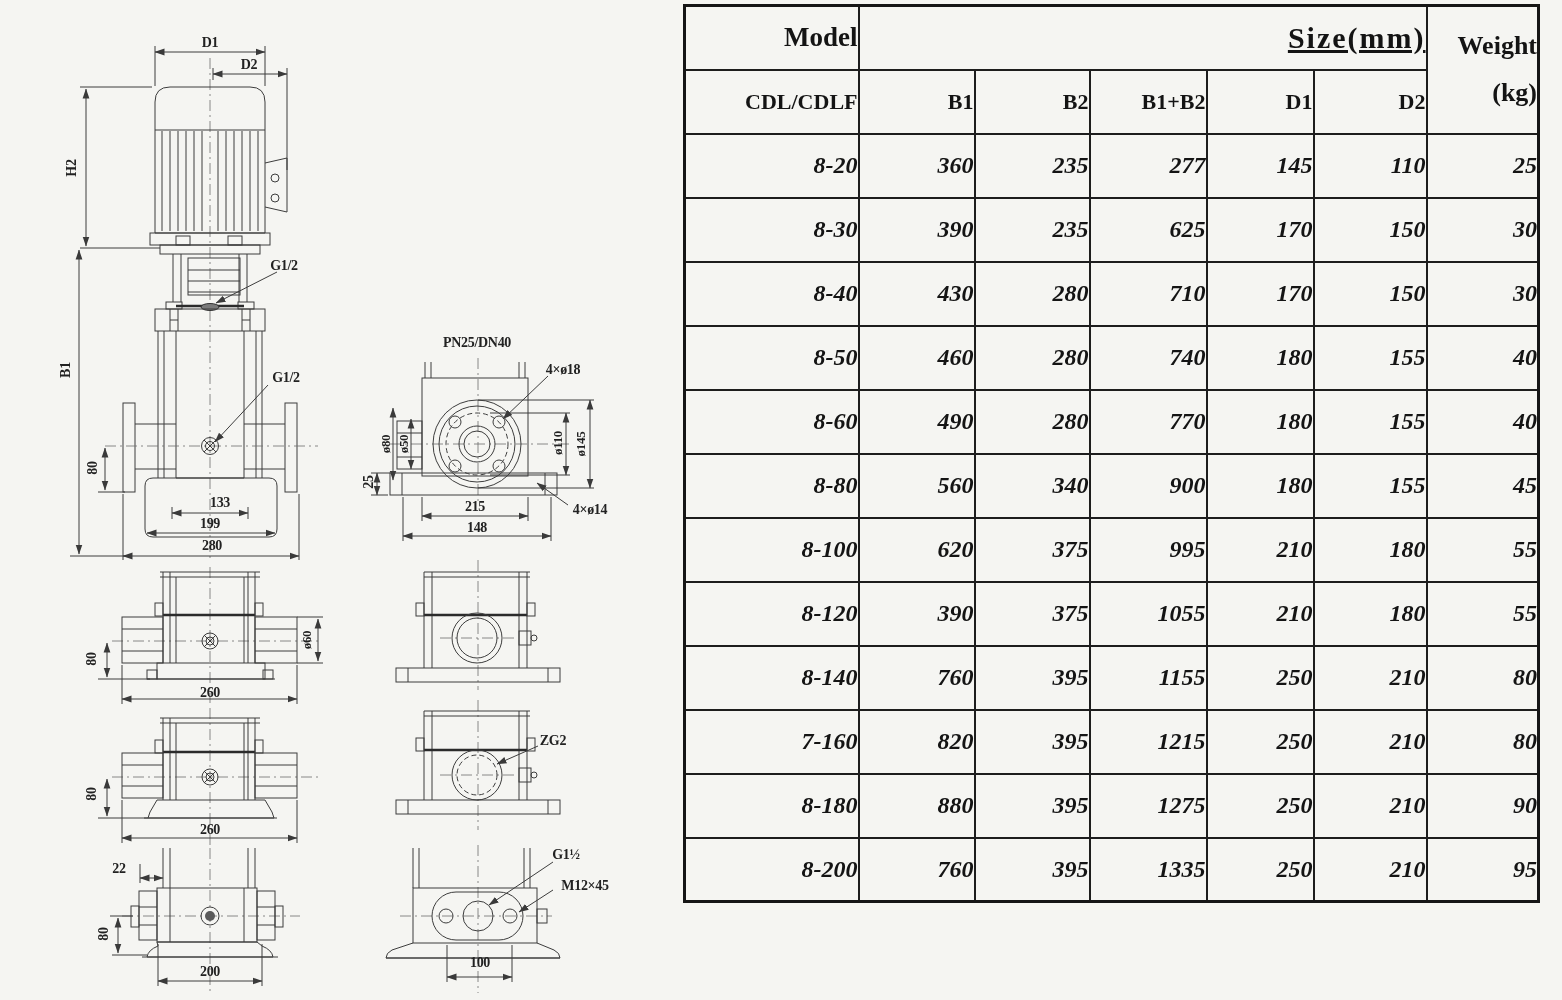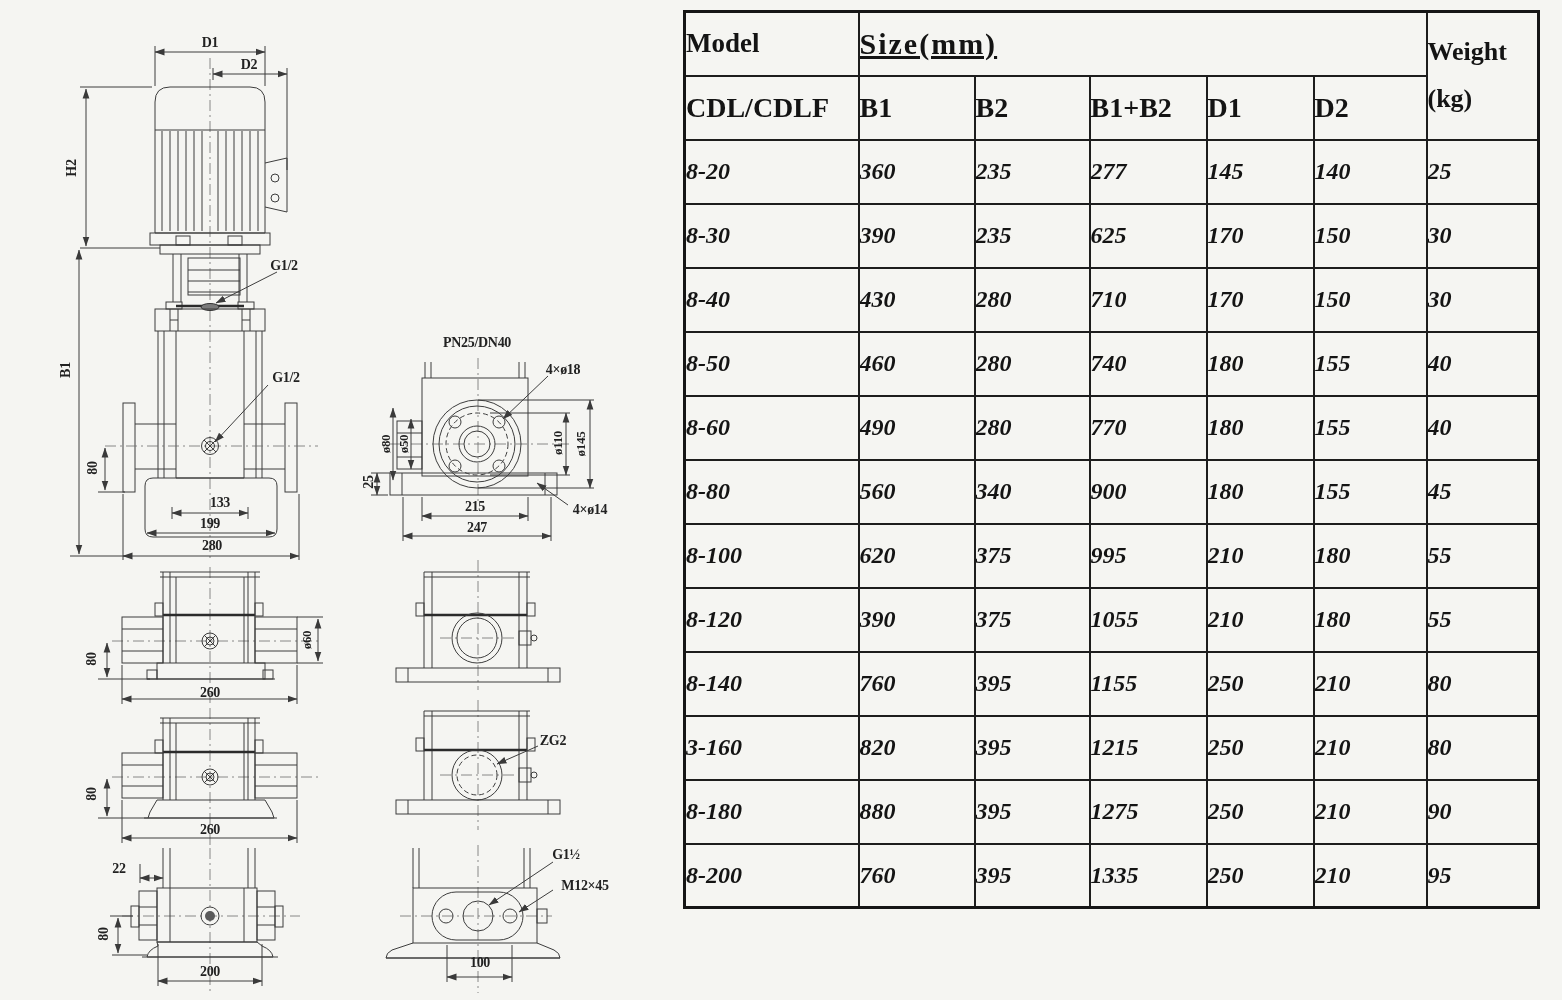--- a/index.html
+++ b/index.html
@@ -13,34 +13,34 @@
   .drawing svg{position:absolute;left:0;top:0;}
   .lbl{
     position:absolute;transform:translate(-50%,-50%);
     font:700 14px "Liberation Serif",serif;color:#222;
     white-space:nowrap;letter-spacing:-0.3px;line-height:1;
   }
   .rot{transform:translate(-50%,-50%) rotate(-90deg);}
   .sm{font-size:13px;}
   
   .dim-table{
-    position:absolute;left:683px;top:10px;
+    position:absolute;left:683px;top:4px;
     border-collapse:collapse;table-layout:fixed;
     border:3px solid #161616;
-    text-align:left;font-weight:700;color:#141414;
+    text-align:right;font-weight:700;color:#141414;
   }
   .dim-table th,.dim-table td{
     border:2px solid #1d1d1d;padding:0;overflow:hidden;
     font-family:"Liberation Serif",serif;
   }
   .dim-table thead tr{height:64px;}
   .dim-table tbody tr{height:64px;font-style:italic;}
   .h1{font-size:27px;}
   .size-group{font-size:30px;letter-spacing:2px;text-decoration:underline;}
-  .h2row th{font-size:28px;}
+  .h2row th{font-size:22px;}
   .dim-table tbody td{font-size:24px;}
   .weight-cell{font-size:26px;}
   .weight-cell span{display:block;line-height:1.25;}
   .weight-cell span:first-child{margin-bottom:14px;}
   
   .thin{stroke:#3d3d3d;stroke-width:1;fill:none;}
   .thick{stroke:#2b2b2b;stroke-width:2.4;fill:none;}
   .cl{stroke:#6d6d6d;stroke-width:0.8;fill:none;stroke-dasharray:11 4 2 4;}
   .dim{stroke:#3d3d3d;stroke-width:1;fill:none;marker-start:url(#arr);marker-end:url(#arr);}
   .ldr{stroke:#3d3d3d;stroke-width:1;fill:none;marker-end:url(#arr);}
@@ -266,21 +266,21 @@
   <div class="lbl" style="left:212px;top:546px">280</div>
 
   <div class="lbl" style="left:477px;top:343px">PN25/DN40</div>
   <div class="lbl" style="left:563px;top:370px">4×ø18</div>
   <div class="lbl rot sm" style="left:385px;top:444px">ø80</div>
   <div class="lbl rot sm" style="left:403px;top:444px">ø50</div>
   <div class="lbl rot sm" style="left:557px;top:443px">ø110</div>
   <div class="lbl rot sm" style="left:580px;top:444px">ø145</div>
   <div class="lbl rot" style="left:369px;top:482px">25</div>
   <div class="lbl" style="left:475px;top:507px">215</div>
-  <div class="lbl" style="left:477px;top:528px">247</div>
+  <div class="lbl" style="left:477px;top:528px">148</div>
   <div class="lbl" style="left:590px;top:510px">4×ø14</div>
 
   <div class="lbl rot" style="left:92px;top:659px">80</div>
   <div class="lbl rot sm" style="left:306px;top:640px">ø60</div>
   <div class="lbl" style="left:210px;top:693px">260</div>
 
   <div class="lbl rot" style="left:92px;top:794px">80</div>
   <div class="lbl" style="left:210px;top:830px">260</div>
 
   <div class="lbl" style="left:119px;top:869px">22</div>
@@ -321,21 +321,21 @@
       <th>D2</th>
     </tr>
   </thead>
   <tbody>
       <tr>
         <td>8-20</td>
         <td>360</td>
         <td>235</td>
         <td>277</td>
         <td>145</td>
-        <td>140</td>
+        <td>110</td>
         <td>25</td>
       </tr>
       <tr>
         <td>8-30</td>
         <td>390</td>
         <td>235</td>
         <td>625</td>
         <td>170</td>
         <td>150</td>
         <td>30</td>
@@ -397,21 +397,21 @@
       <tr>
         <td>8-140</td>
         <td>760</td>
         <td>395</td>
         <td>1155</td>
         <td>250</td>
         <td>210</td>
         <td>80</td>
       </tr>
       <tr>
-        <td>3-160</td>
+        <td>7-160</td>
         <td>820</td>
         <td>395</td>
         <td>1215</td>
         <td>250</td>
         <td>210</td>
         <td>80</td>
       </tr>
       <tr>
         <td>8-180</td>
         <td>880</td>

